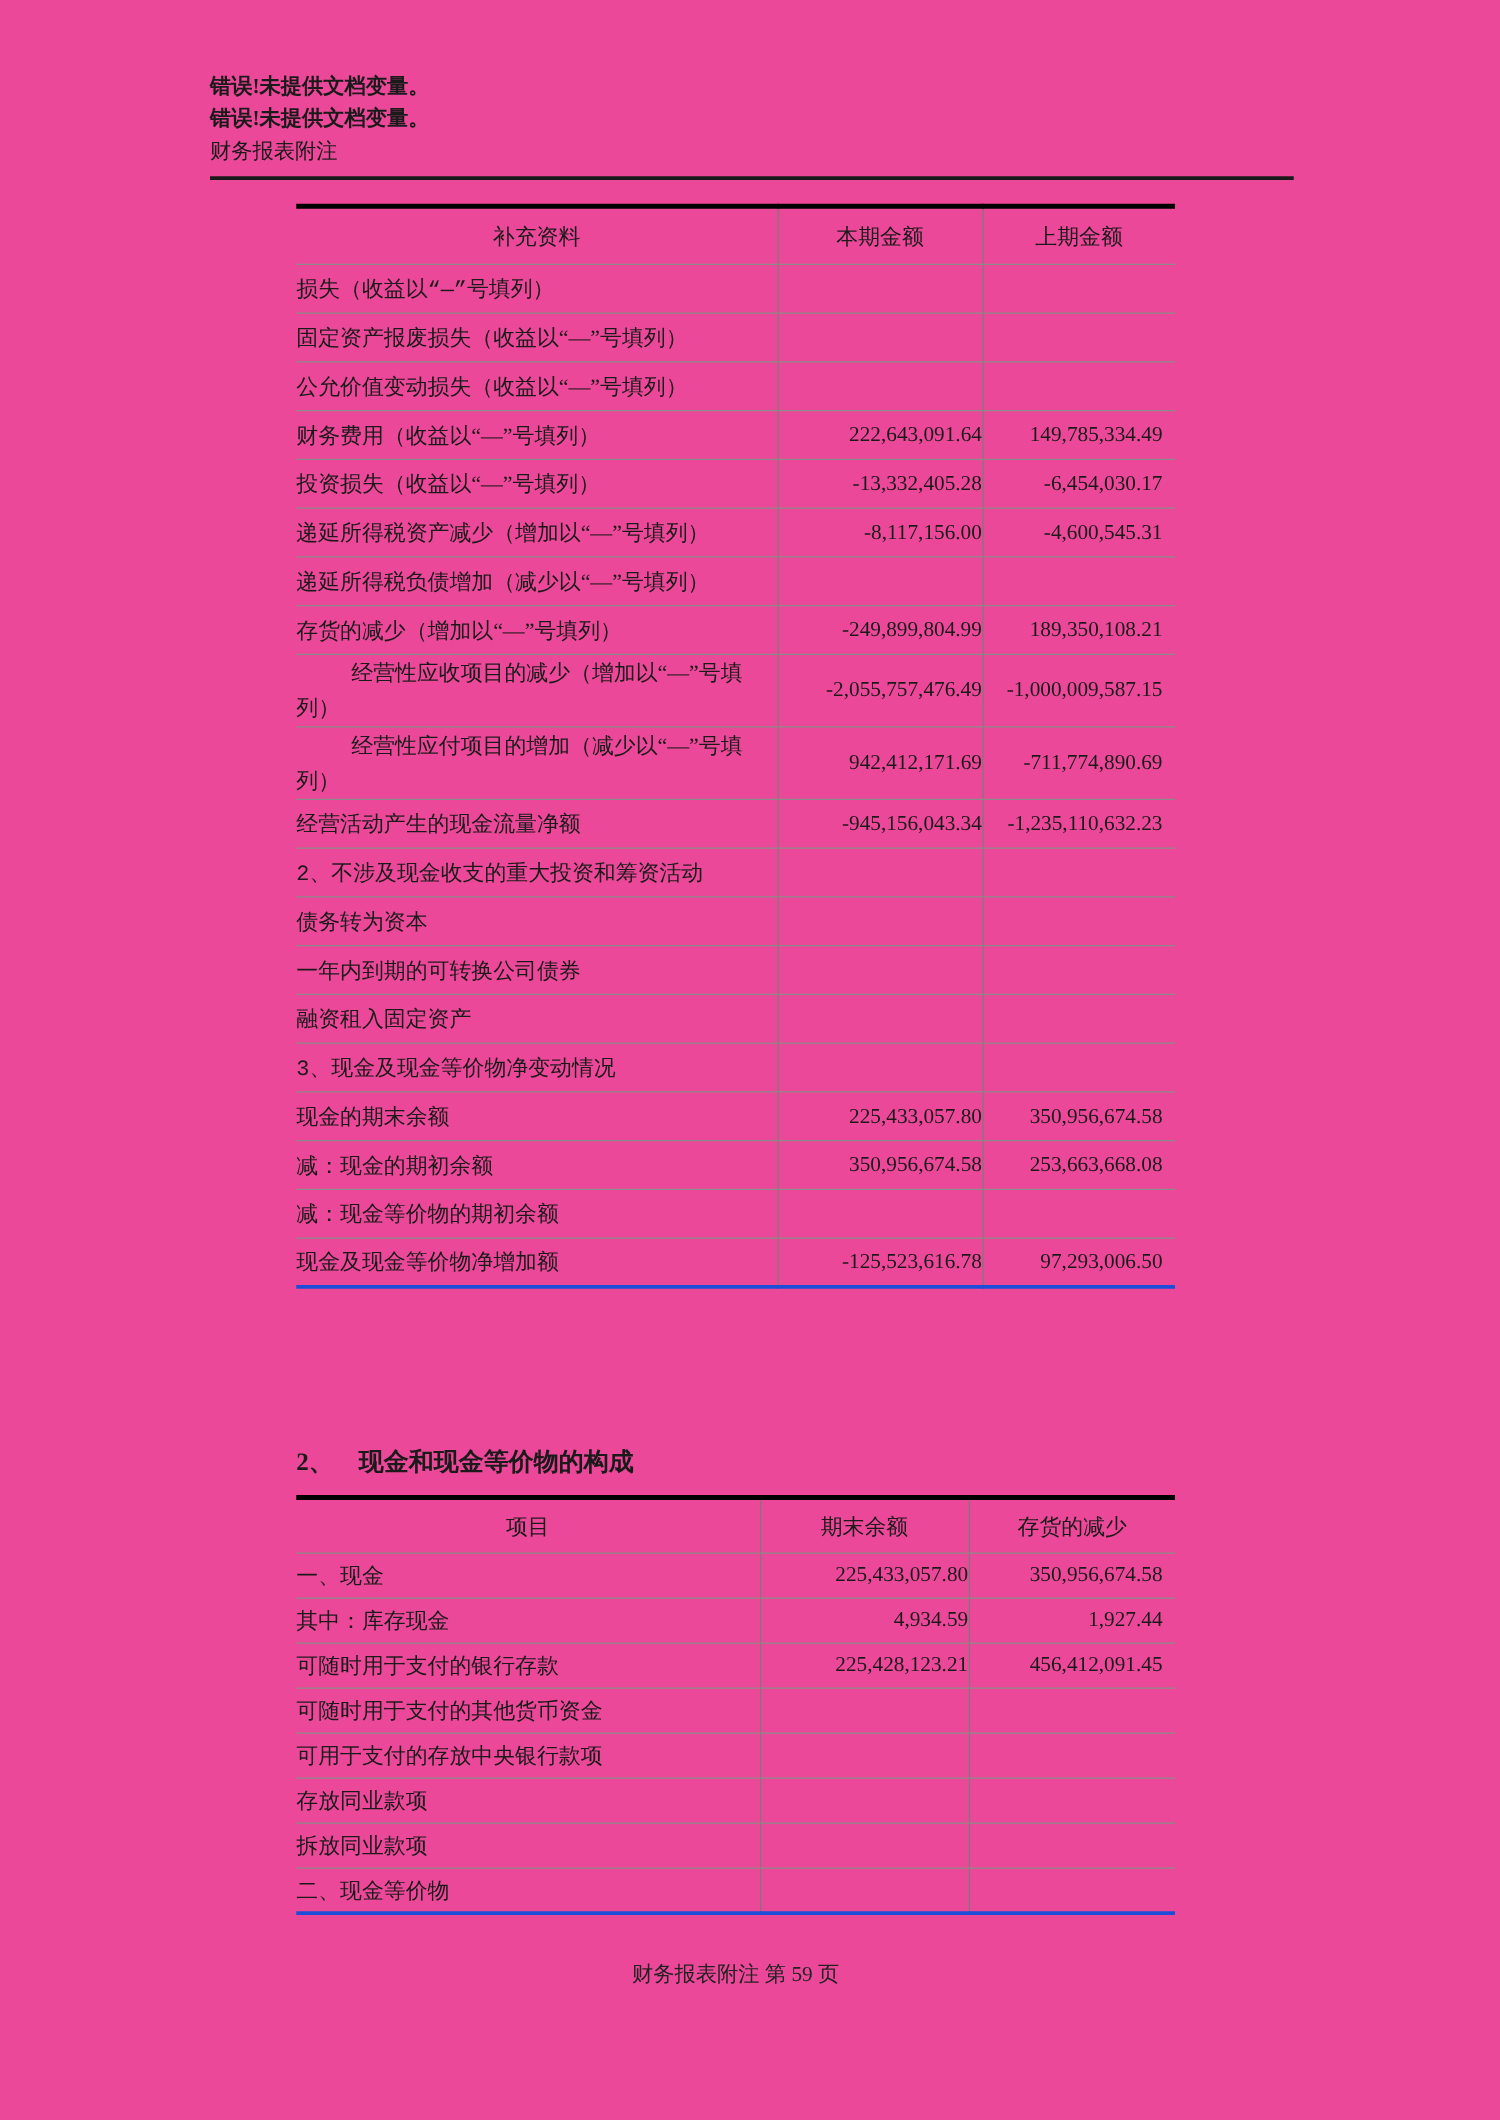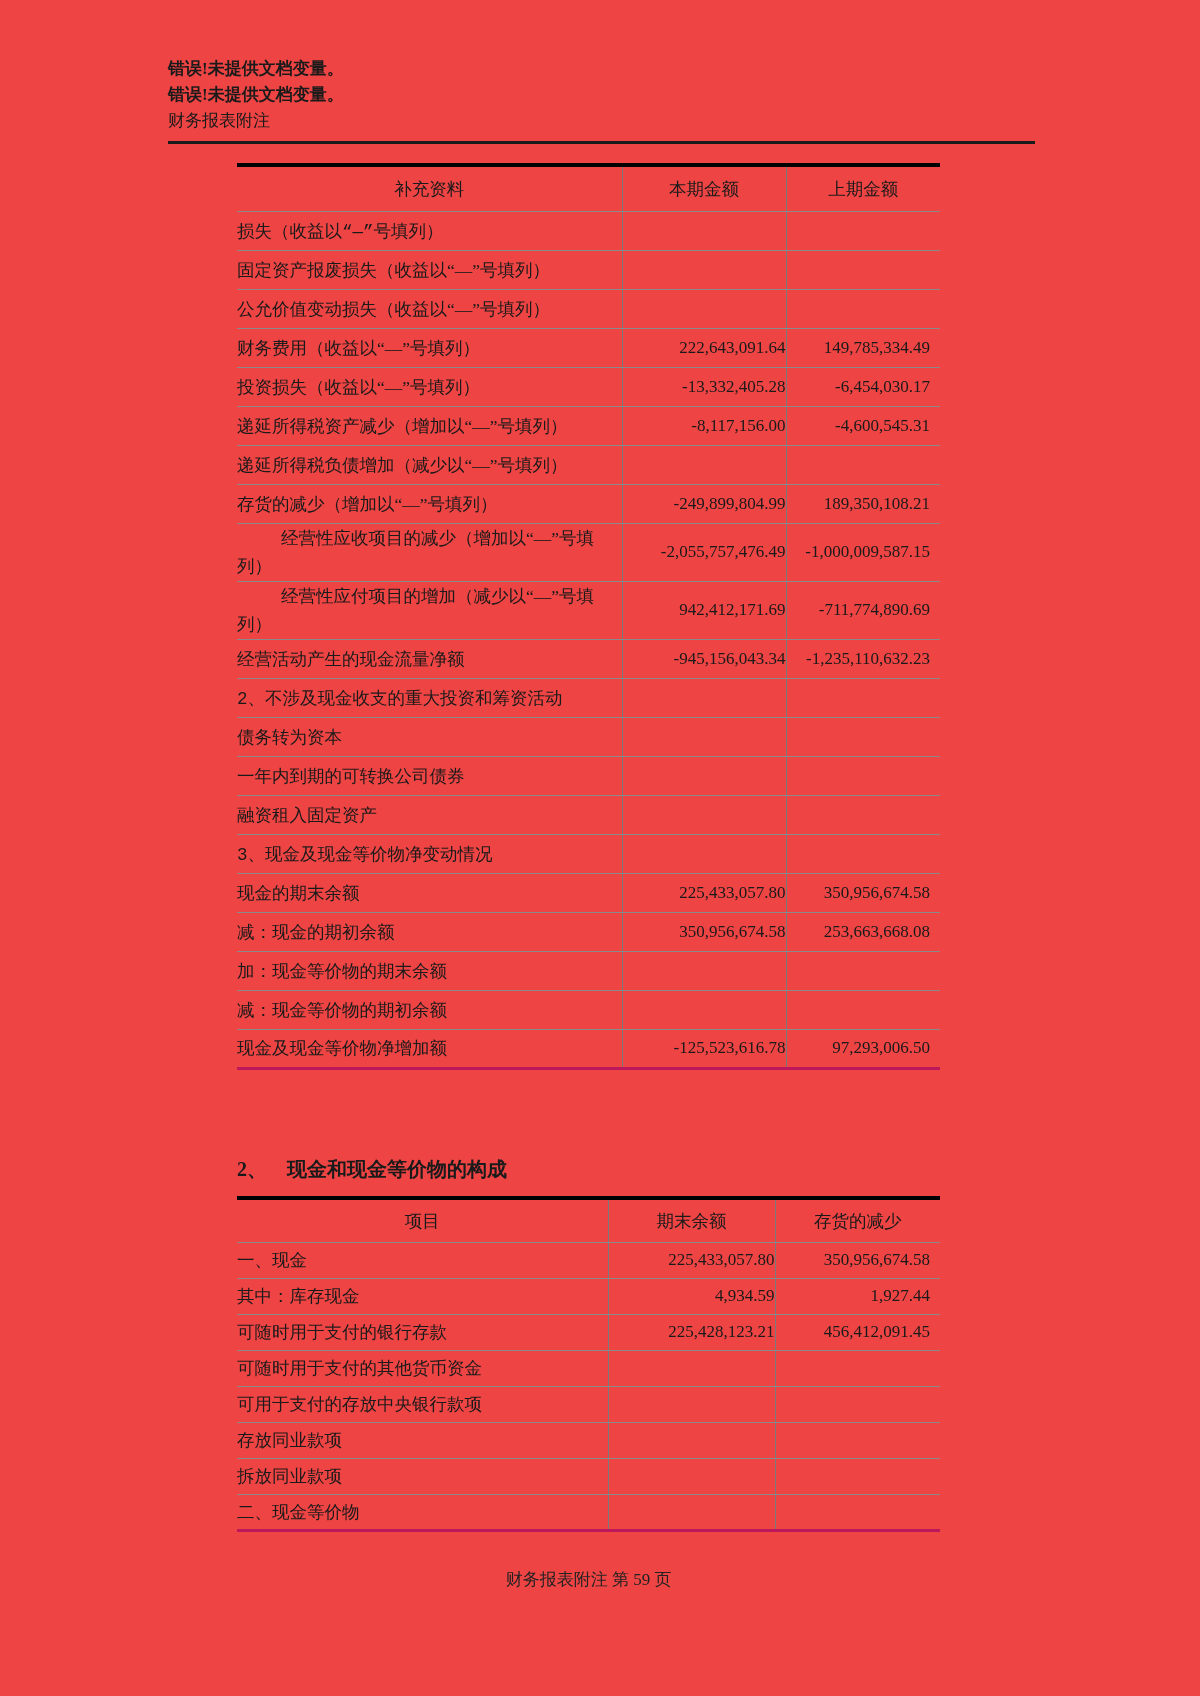--- a/index.html
+++ b/index.html
@@ -1,28 +1,28 @@
 <!DOCTYPE html>
 <html lang="zh"><head>
 <meta charset="utf-8">
 <style>
   html,body { margin:0; padding:0; background:#ffffff; }
   .page {
-    position:relative; width:1200px; height:1696px; background:#ef4444;
+    position:relative; width:1200px; height:1696px; background:#ec4899;
     font-family:"Liberation Serif","DejaVu Serif",serif;
     color:#1a1a1a;
   }
   
   .doc-header { position:absolute; left:168px; top:56px; line-height:26px; font-size:17px; }
   .doc-header .hl-bold { font-weight:bold; }
   .header-rule { position:absolute; left:168px; top:141px; width:867px; height:0; border-top:3px solid #1a1a1a; }
 
   
   .fin-table { border-collapse:collapse; table-layout:fixed; width:703px; font-size:17.5px; }
-  .fin-table { border-top:4px solid #000; border-bottom:3px solid #be185d; }
+  .fin-table { border-top:4px solid #000; border-bottom:3px solid #1d4ed8; }
   .fin-table td, .fin-table th { padding:0; vertical-align:middle; font-weight:normal; overflow:hidden; }
   .fin-table tr td, .fin-table tr th { border-bottom:1px solid #8a8a8a; }
   .fin-table tr:last-child td { border-bottom:none; }
   .fin-table .vline { border-left:1px solid #7a7a7a; }
   .hcell { text-align:center; }
   .lbl { text-align:left; }
   .ind0 { padding-left:10px;font-family:Liberation Mono, monospace; }
   .ind1 { padding-left:42px; }
   .hang { padding-left:0; text-indent:44px; line-height:1.6; padding-top:4px; padding-bottom:4px;margin-left:24px; }
   .num { text-align:right; padding-right:14px; font-size:17px; }
@@ -158,25 +158,20 @@
         <td class="lbl ind0">现金的期末余额</td>
         <td class="num vline">225,433,057.80</td>
         <td class="num last vline">350,956,674.58</td>
       </tr>
       <tr>
         <td class="lbl ind0">减：现金的期初余额</td>
         <td class="num vline">350,956,674.58</td>
         <td class="num last vline">253,663,668.08</td>
       </tr>
       <tr>
-        <td class="lbl ind0">加：现金等价物的期末余额</td>
-        <td class="num vline"></td>
-        <td class="num last vline"></td>
-      </tr>
-      <tr>
         <td class="lbl ind0">减：现金等价物的期初余额</td>
         <td class="num vline"></td>
         <td class="num last vline"></td>
       </tr>
       <tr>
         <td class="lbl ind0">现金及现金等价物净增加额</td>
         <td class="num vline">-125,523,616.78</td>
         <td class="num last vline">97,293,006.50</td>
       </tr>
     </tbody>

